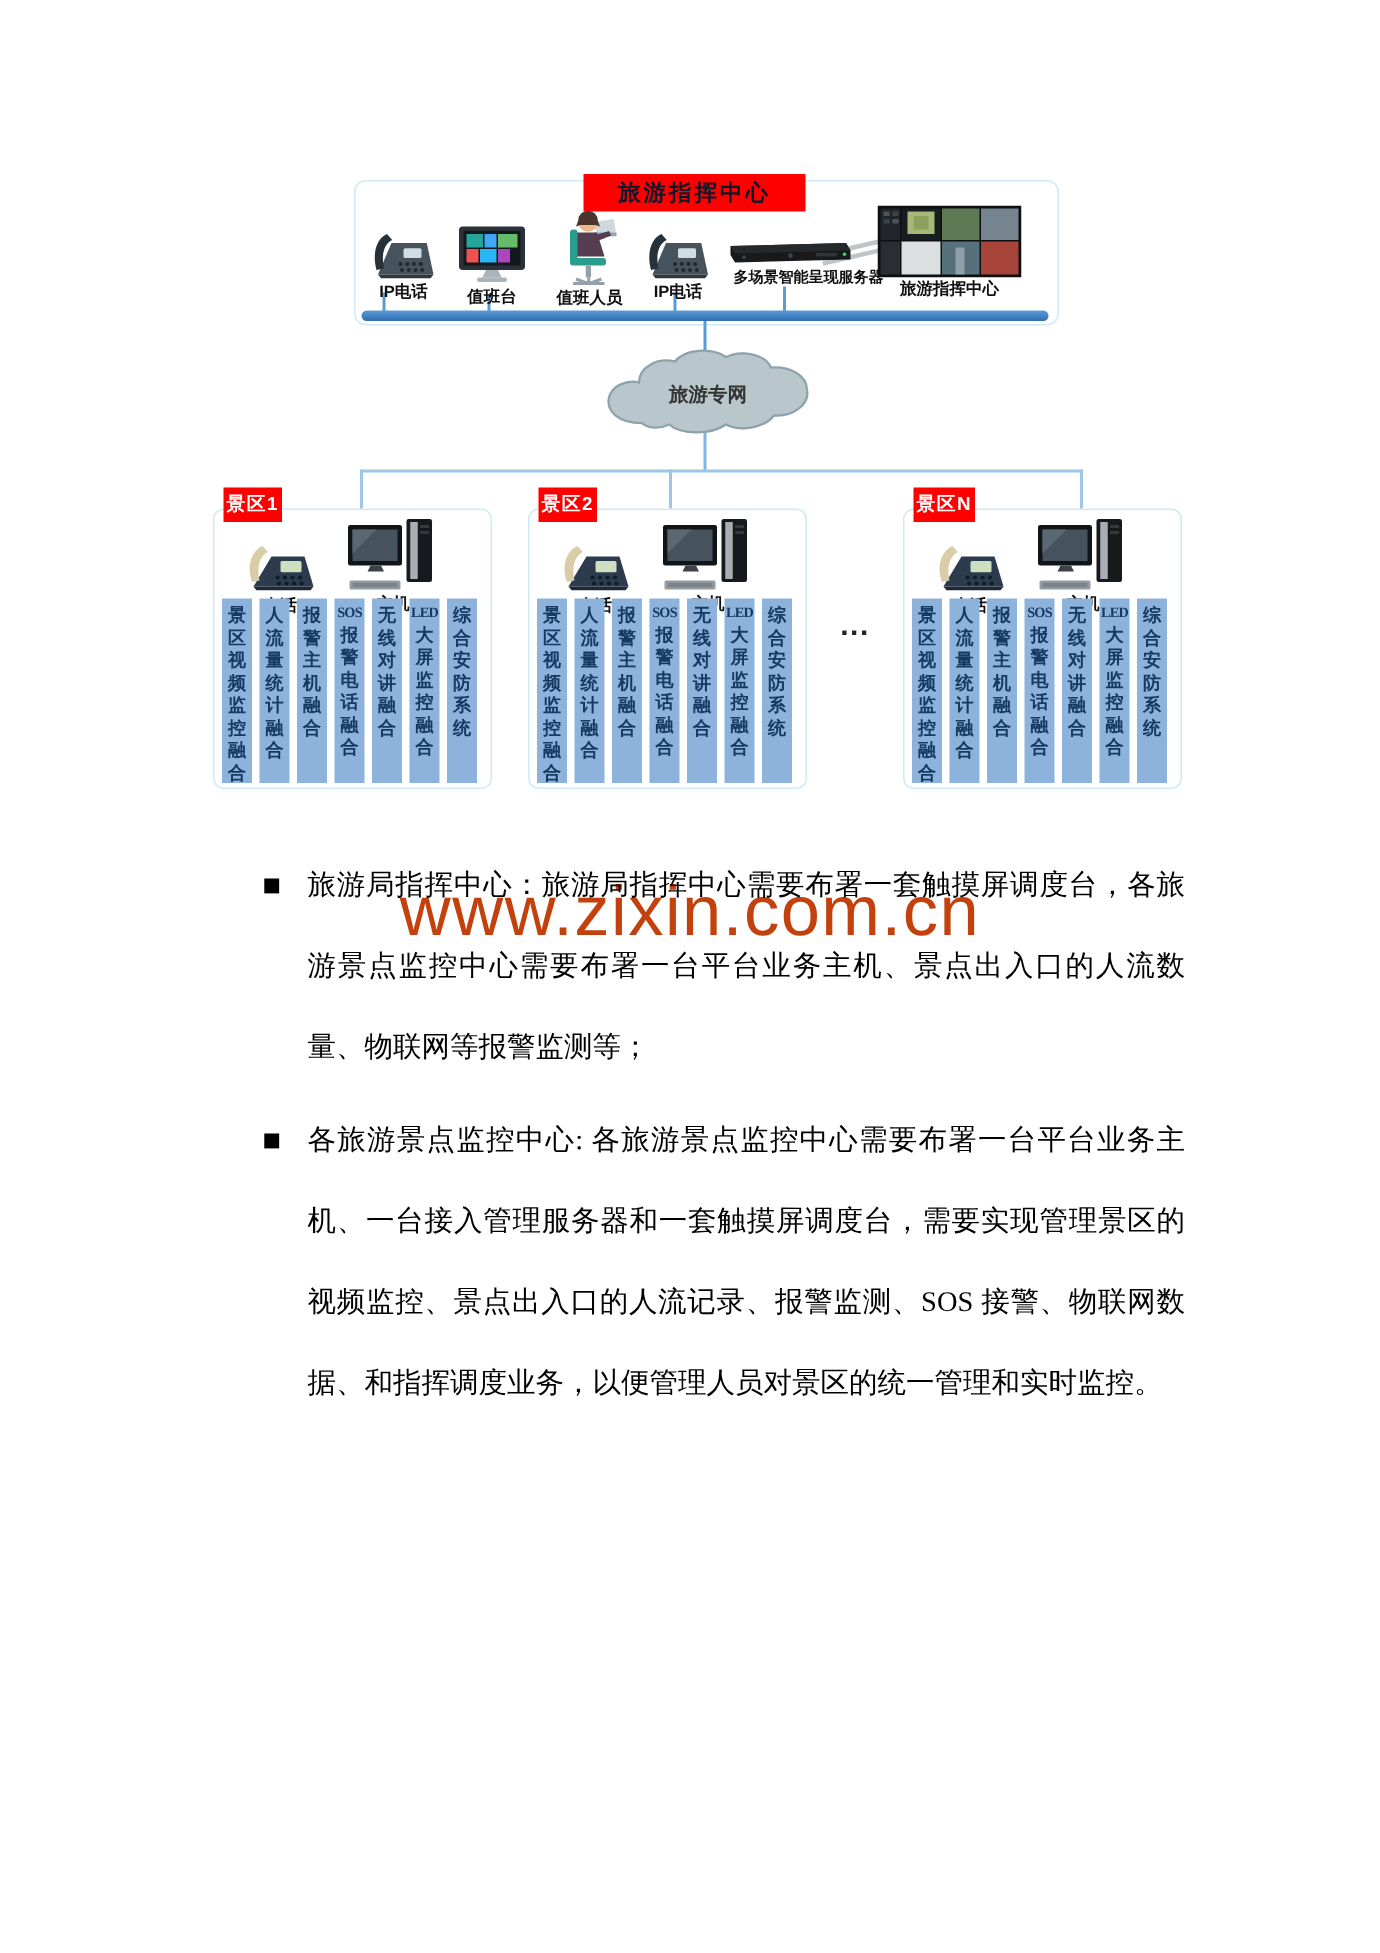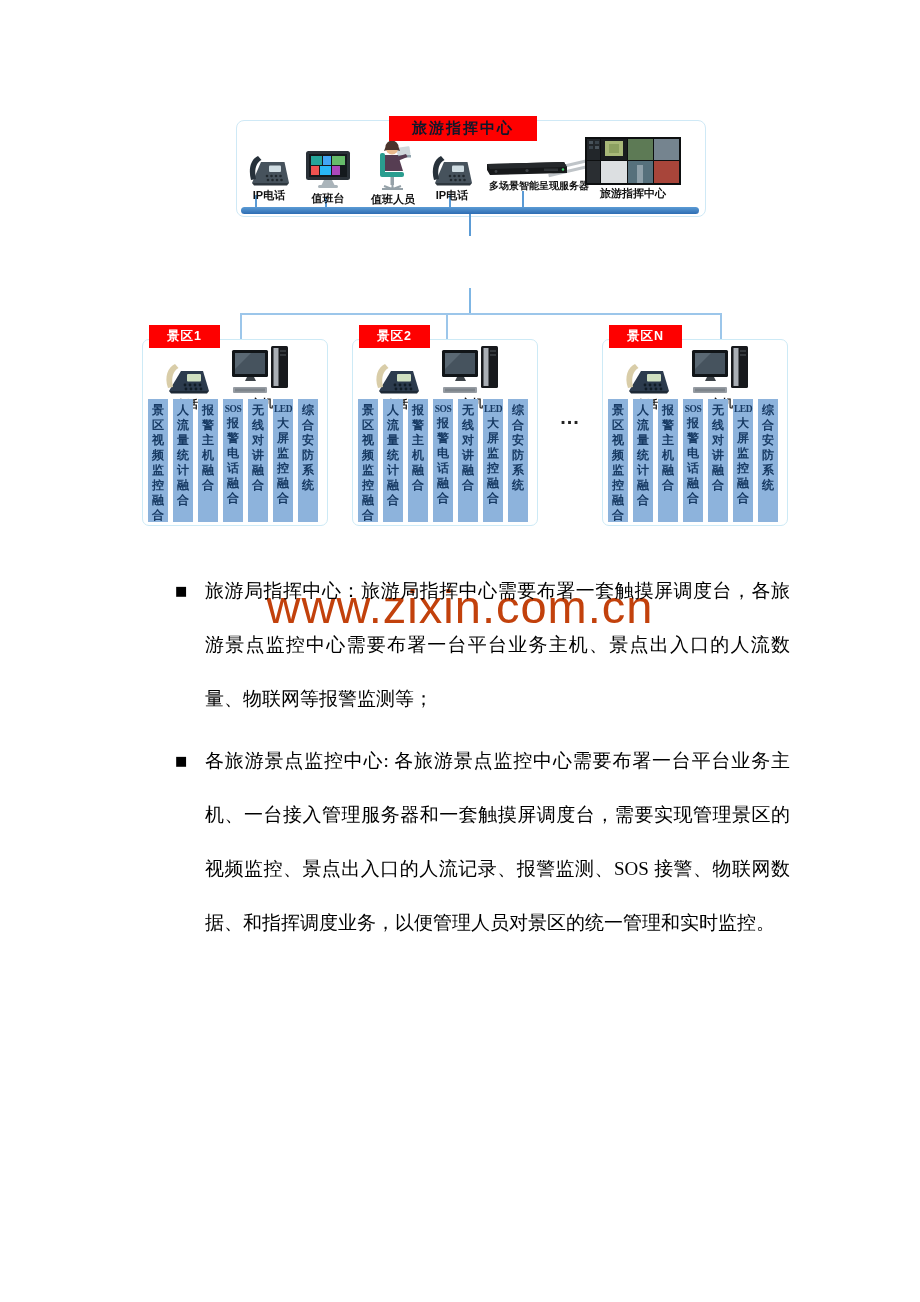--- a/index.html
+++ b/index.html
@@ -39,21 +39,21 @@
   .cloud-label{position:absolute;left:0;right:0;top:24px;text-align:center;font-size:13px;
                font-weight:600;color:#333;}
   .hline{position:absolute;left:240px;top:313px;width:482px;height:2px;background:#9cc6ea;}
   .drop{position:absolute;width:2px;height:26px;top:313px;background:#9cc6ea;}
   .drop1{left:240px;} .drop2{left:446px;} .drop3{left:720px;}
 
   .area{position:absolute;top:339px;width:184px;height:185px;border:1px solid #cdeaf6;
         border-radius:7px;background:#fff;}
   .area-1{left:142px;} .area-2{left:352px;} .area-3{left:602px;}
   .area-label{position:absolute;left:6px;top:-15px;background:#fe0000;color:#fff;
-              font-size:12.5px;font-weight:bold;padding:3px 18px;letter-spacing:1px;z-index:2;}
+              font-size:12.5px;font-weight:bold;padding:3px 2px;letter-spacing:1px;z-index:2;}
   .area-dev{position:absolute;display:flex;flex-direction:column;align-items:center;}
   .adev-1{left:14px;top:16px;width:60px;}
   .adev-2{left:86px;top:5px;width:66px;}
   .bars{position:absolute;left:5px;top:59px;bottom:3px;width:174px;display:flex;gap:5px;}
   .bar{width:20px;flex:0 0 20px;background:#8db3dc;display:flex;flex-direction:column;
        align-items:center;padding-top:4px;box-sizing:border-box;}
   .tk{display:block;font-size:12px;line-height:15px;font-weight:bold;color:#173a63;}
   .tk.lat{font-size:9.5px;line-height:13px;letter-spacing:-0.5px;font-family:Liberation Serif, serif;}
   .ellipsis{position:absolute;left:544px;top:406px;width:52px;text-align:center;
             font-size:20px;font-weight:bold;color:#222;letter-spacing:1px;}
@@ -188,20 +188,26 @@
     <div class="cable cable2"></div>
 
     <div class="bus"></div>
     <div class="stub stub1"></div>
     <div class="stub stub2"></div>
     <div class="stub stub3"></div>
     <div class="stub stub4"></div>
 
     <div class="trunk1"></div>
 
+    <div class="cloud-wrap">
+      <svg width="148" height="62" viewBox="0 0 148 62">
+        <path d="M30 52 C14 52 6 44 8 35 C10 27 20 23 28 25 C28 15 40 8 52 11 C58 3 76 1 86 8 C96 3 112 6 116 15 C128 14 140 20 140 30 C142 40 130 48 118 47 C112 55 96 58 86 53 C76 60 56 60 48 53 C42 56 34 56 30 52 Z" fill="#b9c6cc" stroke="#8da2ab" stroke-width="1.5"></path>
+      </svg>
+      <span class="cloud-label">旅游专网</span>
+    </div>
 
     <div class="trunk2"></div>
     <div class="hline"></div>
     <div class="drop drop1"></div>
     <div class="drop drop2"></div>
     <div class="drop drop3"></div>
 
     <div id="areas">
         <div class="area area-1">
           <div class="area-label">景区1</div>

